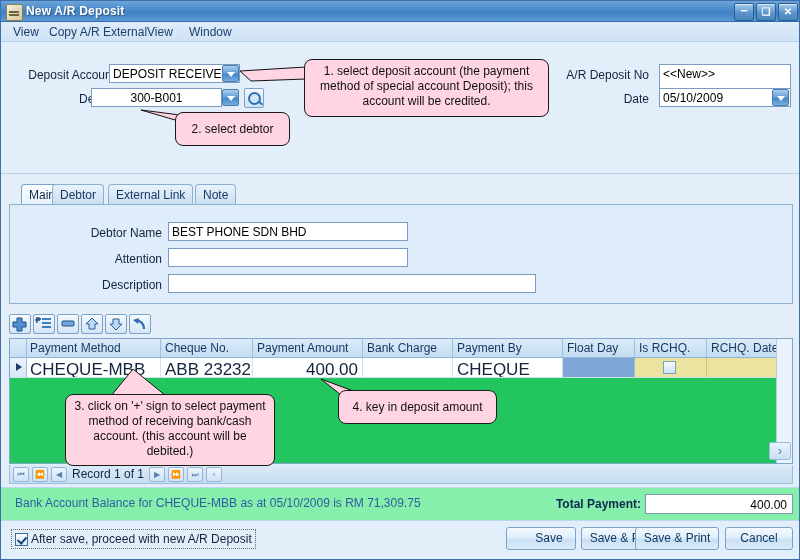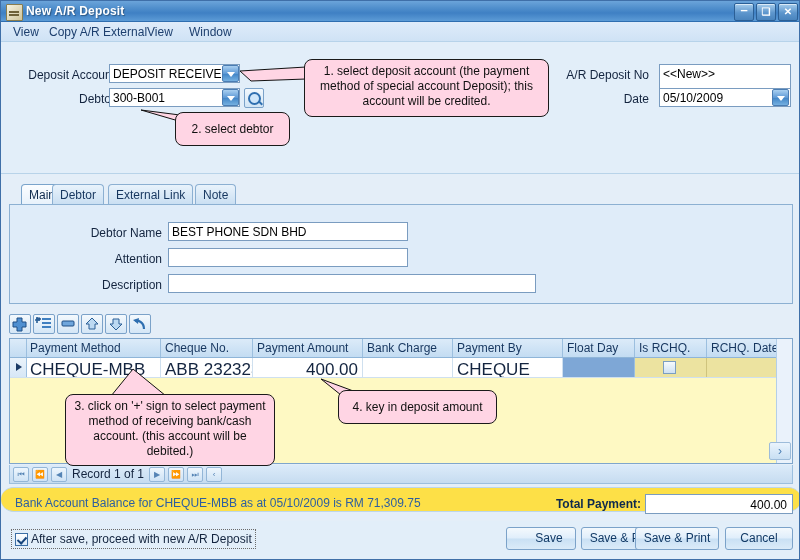--- a/index.html
+++ b/index.html
@@ -218,21 +218,21 @@
     background: linear-gradient(to bottom, #f4f9fd, #d4e6f6);
     position: relative;
   }
 
   
   .grid {
     position: absolute; left: 8px; top: 337px;
     width: 784px; height: 126px;
     box-sizing: border-box;
     border: 1px solid #7fa6cc;
-    background: #fef9c3;
+    background: #22c55e;
     overflow: hidden;
   }
   .grid-head {
     position: absolute; left: 0; top: 0;
     height: 19px; width: 100%;
     background: linear-gradient(to bottom, #dcebf9, #c3dcf2);
     border-bottom: 1px solid #8fb5d8;
     box-sizing: border-box;
   }
   .hcell {
@@ -337,26 +337,25 @@
   }
   .recnav-text {
     position: absolute; left: 62px; top: 2px;
     font-size: 12px; color: #13243f;
     white-space: nowrap;
   }
 
   
   .balance-bar {
     position: absolute; left: 0; top: 486px;
-    width: 800px; height: 25px;
-    background: #fde047;
+    width: 800px; height: 34px;
+    background: #86efac;
     border-top: 1px solid #bcd6eb;
     border-bottom: 1px solid #bcd6eb;
     box-sizing: border-box;
-    border-radius: 17px;
   }
   .balance-text {
     position: absolute; left: 14px; top: 8px;
     font-size: 12px;
     color: #2d5fa0;
     white-space: nowrap;
   }
   .total-label {
     position: absolute; right: 160px; top: 9px;
     font-size: 12px; font-weight: bold;
@@ -449,21 +448,21 @@
     <div class="menu-item" style="left:184px">Window</div>
   </div>
 
   <div class="header-panel">
 
     <div class="field-label" style="left:10px; top:26px; width:104px;">Deposit Account</div>
     <div class="txtbox" style="left:108px; top:22px; width:131px; height:19px;">DEPOSIT RECEIVE CH</div>
     <div class="combo-arrow" style="left:221px; top:23px;"></div>
 
     <div class="field-label" style="left:10px; top:50px; width:104px;">Debtor</div>
-    <div class="txtbox" style="left:108px; top:46px; width:131px; height:19px;">300-B001</div>
+    <div class="txtbox" style="left:90px; top:46px; width:131px; height:19px;text-align:center;">300-B001</div>
     <div class="combo-arrow" style="left:221px; top:47px;"></div>
     <div class="lookup-btn" style="left:243px; top:46px;">
       <div class="magnifier"></div>
     </div>
 
     <div class="field-label" style="left:500px; top:26px; width:148px;">A/R Deposit No</div>
     <div class="txtbox" style="left:658px; top:22px; width:132px; height:28px;">&lt;&lt;New&gt;&gt;</div>
 
     <div class="field-label" style="left:500px; top:50px; width:148px;">Date</div>
     <div class="txtbox" style="left:658px; top:46px; width:132px; height:19px;">05/10/2009</div>

